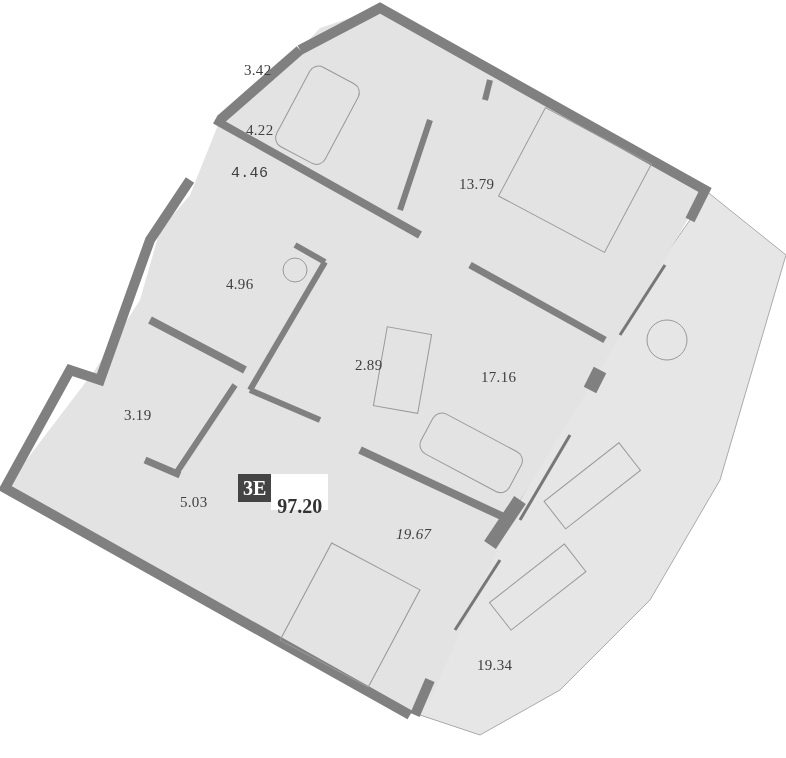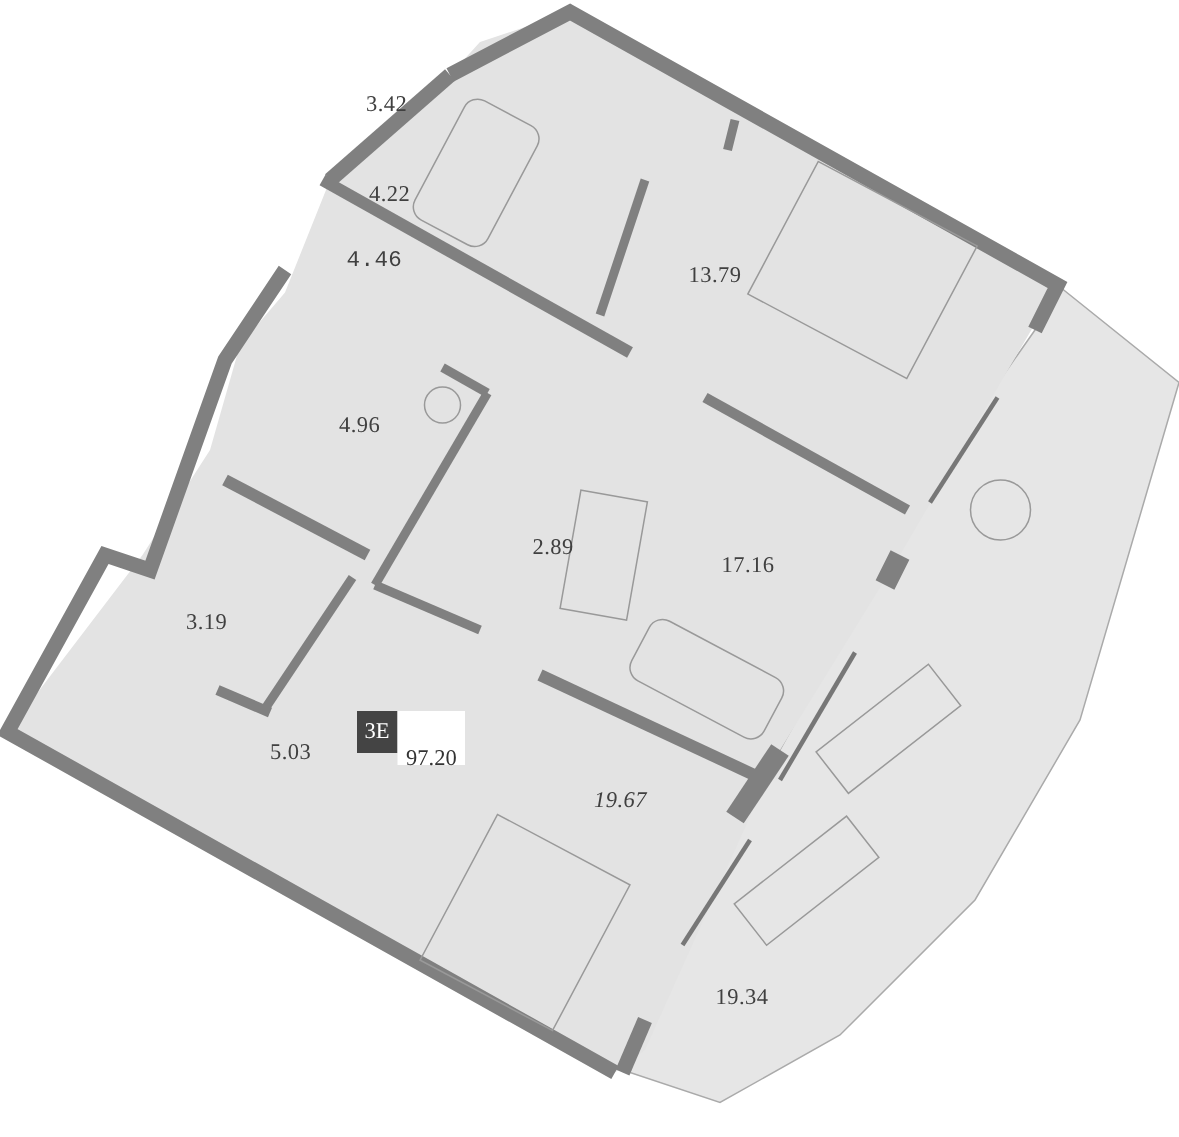--- a/index.html
+++ b/index.html
@@ -1,19 +1,19 @@
 <!DOCTYPE html>
 <html><head>
 <meta charset="utf-8">
 <style>
   html,body{margin:0;padding:0;background:#ffffff;}
   body{width:786px;height:758px;position:relative;overflow:hidden;font-family:"Liberation Serif","DejaVu Serif",serif;}
   svg{position:absolute;left:0;top:0;}
   .area-label{position:absolute;font-size:15px;color:#404040;letter-spacing:0.3px;}
-  .badge{position:absolute;left:238px;top:474px;display:flex;height:28px;font-weight:normal;font-size:15px;}
+  .badge{position:absolute;left:238px;top:474px;display:flex;height:28px;font-weight:bold;font-size:20px;}
   .badge .code{background:#444;color:#fff;padding:0 5px;line-height:28px;}
   .badge .total{background:#fff;color:#333;padding:18px 6px;line-height:28px;}
 </style>
 </head>
 <body>
 
 <svg width="786" height="758" viewBox="0 0 786 758">
 
   <polygon points="705,190 786,255 720,480 650,600 560,690 480,735 420,715 435,650 520,500 620,320 690,220" fill="#e6e6e6" stroke="#aaa" stroke-width="1"></polygon>
 

